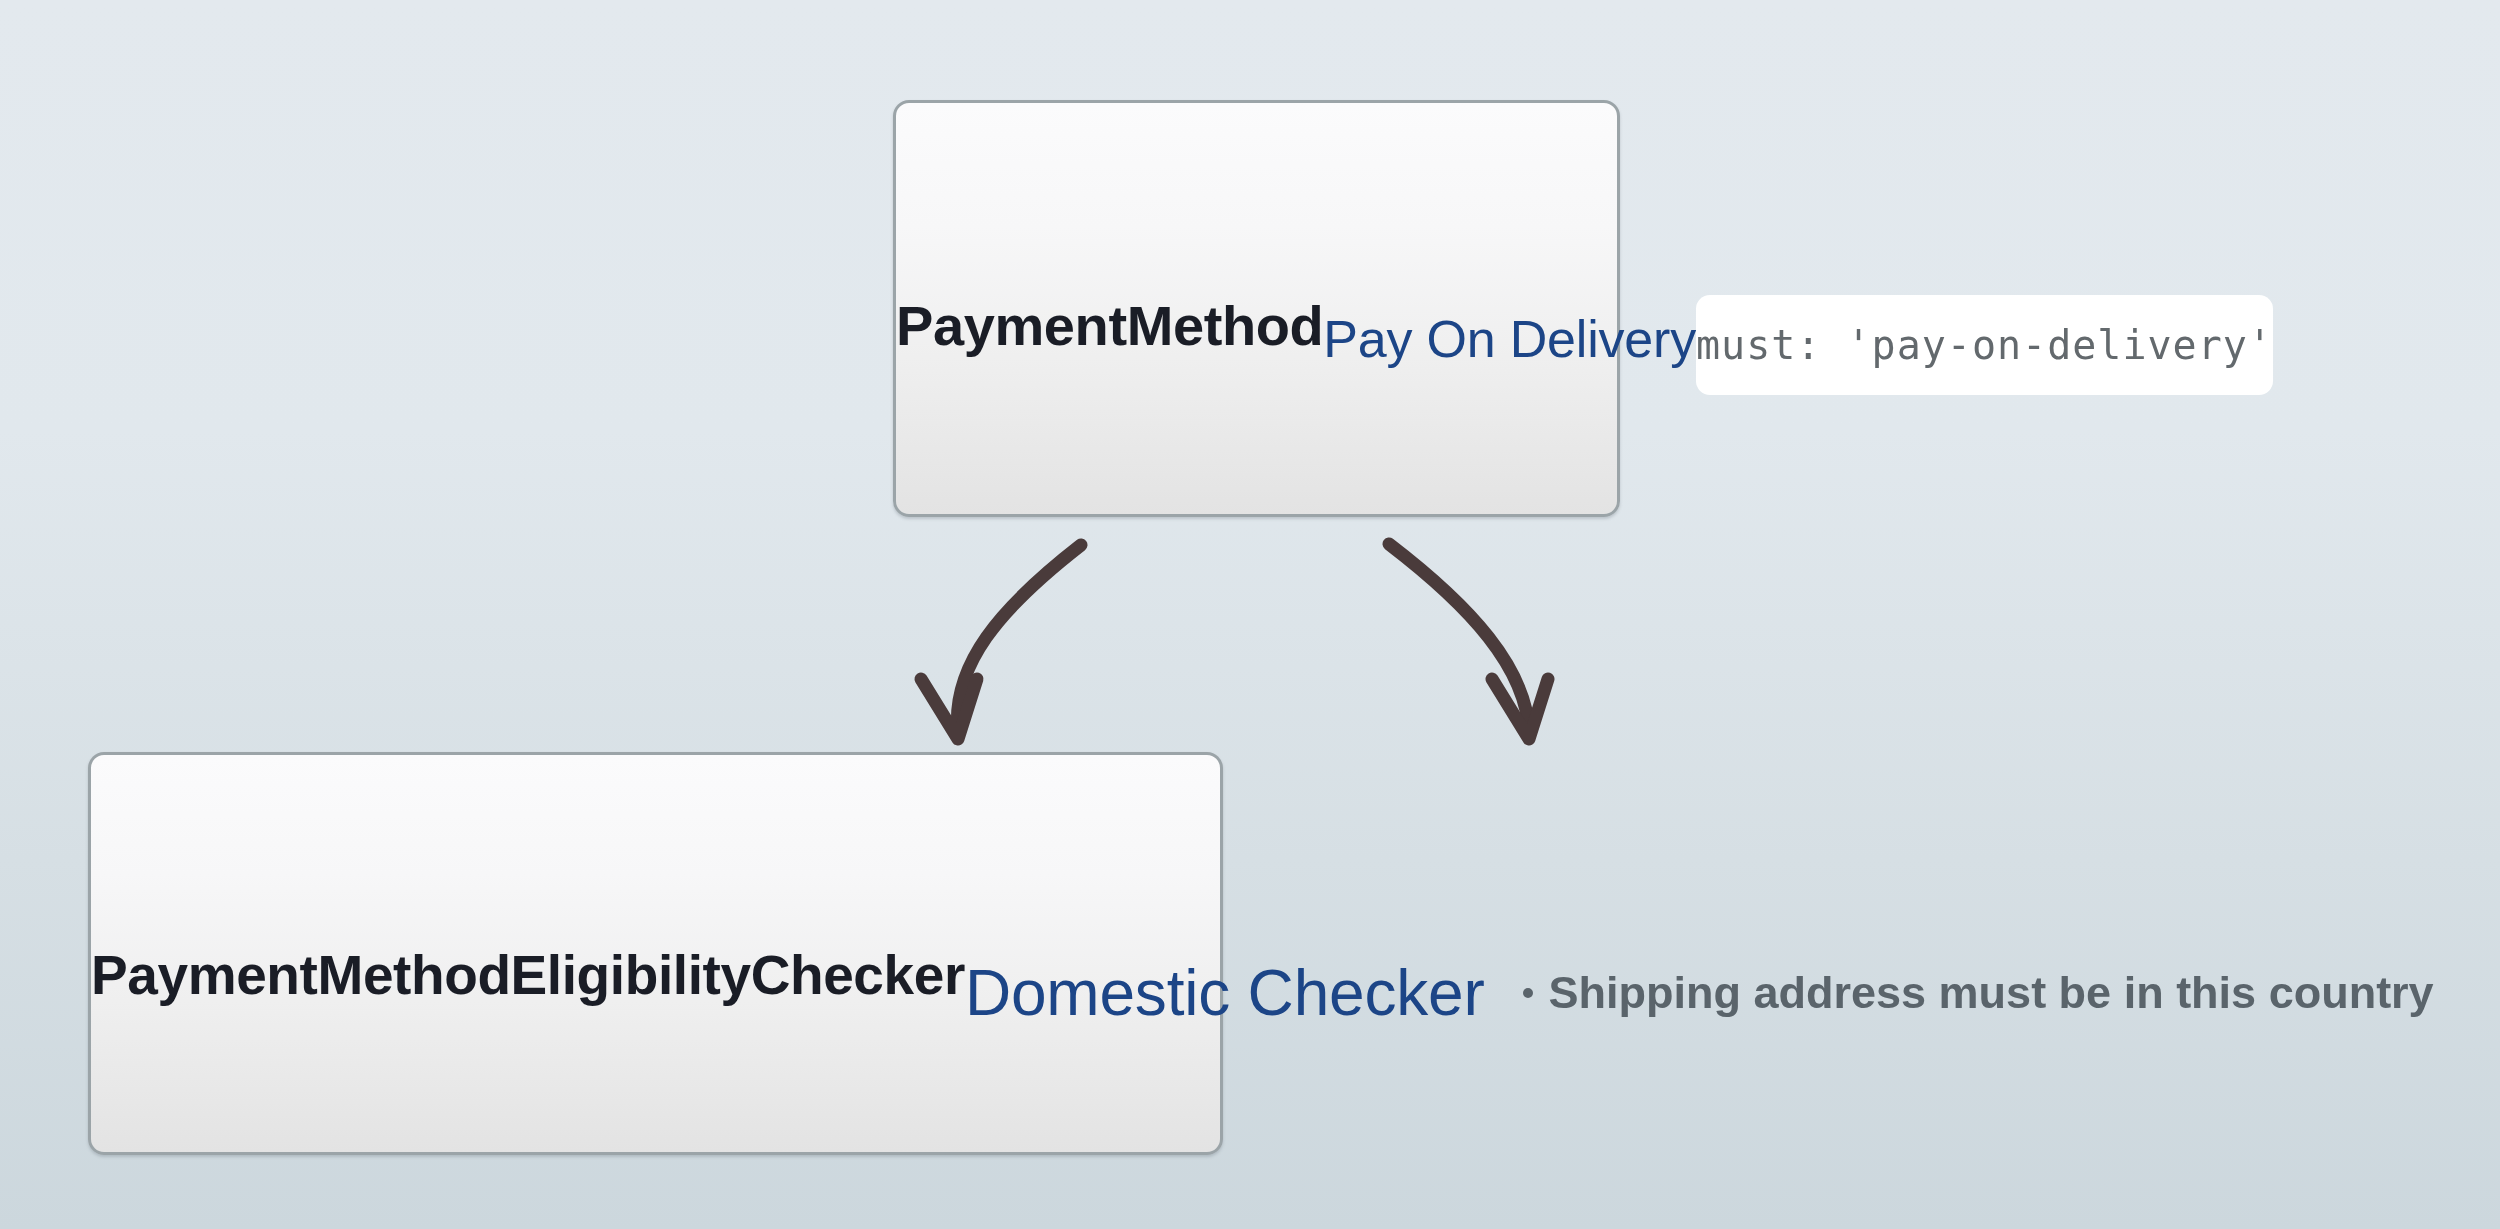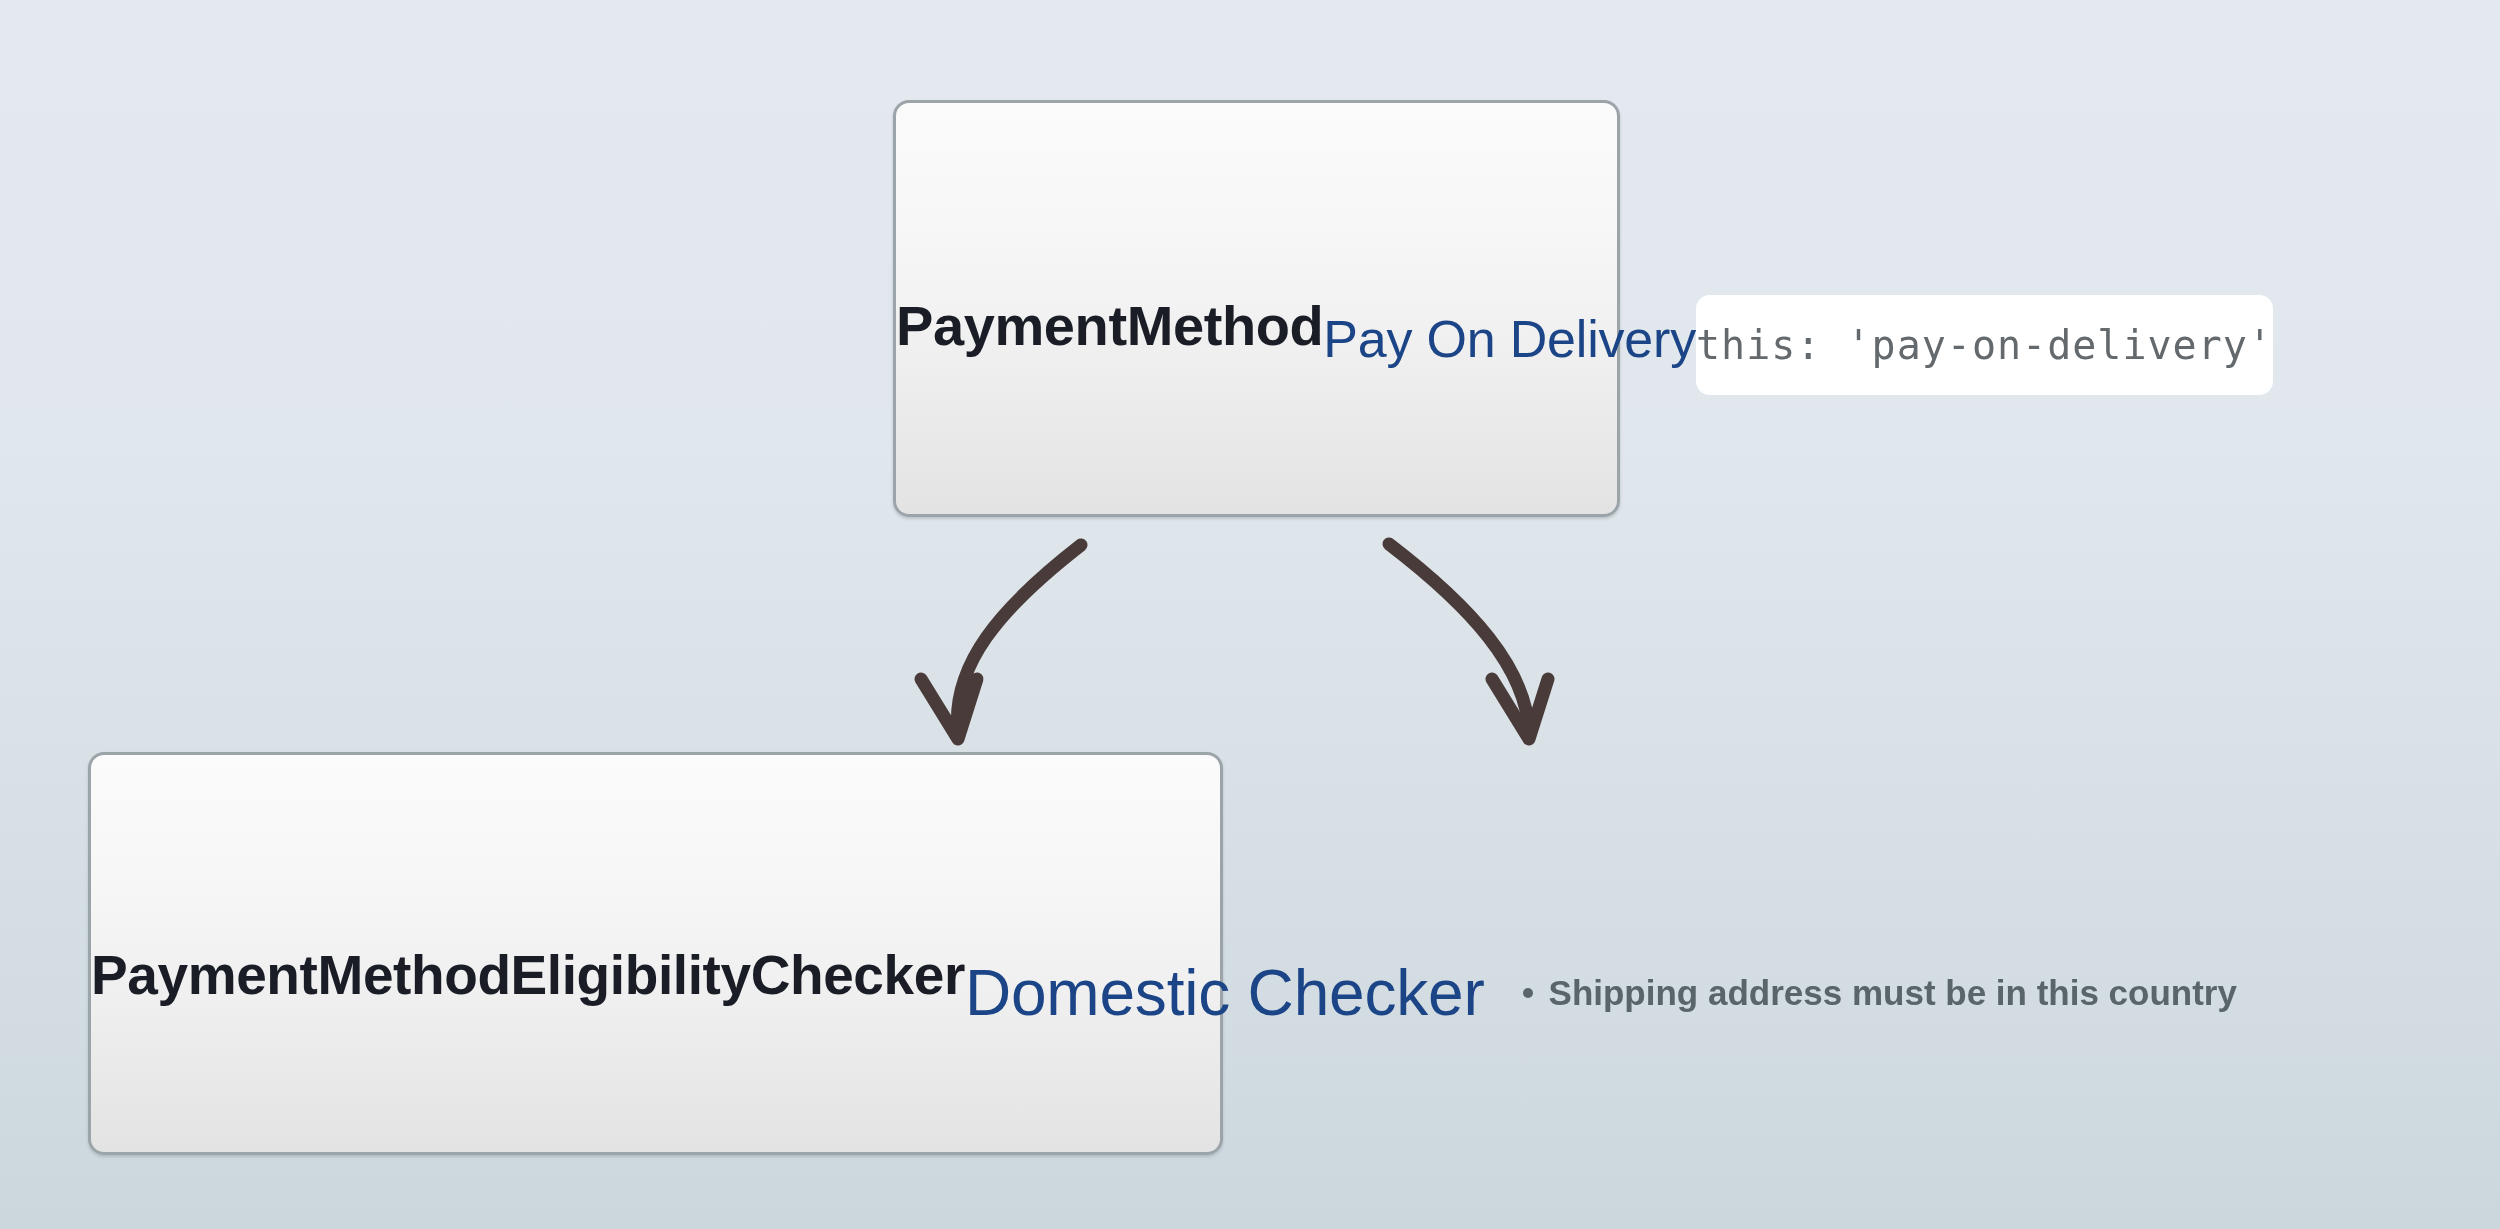--- a/index.html
+++ b/index.html
@@ -121,21 +121,21 @@
   #node-eligibility-checker {
     left: 88px;
     top: 752px;
     width: 1135px;
     height: 403px;
     padding-top: 26px;
   }
   #node-eligibility-checker .node-title    { font-size: 55px; margin-top: 18px; }
   #node-eligibility-checker .node-subtitle { font-size: 64px; margin-top: 54px; }
   #node-eligibility-checker .criteria-list { margin-top: 52px; padding-left: 30px; }
-  #node-eligibility-checker .criteria-item { font-size: 35px; }
+  #node-eligibility-checker .criteria-item { font-size: 45px; }
 
   #node-payment-handler {
     left: 1365px;
     top: 752px;
     width: 1052px;
     height: 300px;
     padding-top: 26px;
   }
   #node-payment-handler .node-title    { font-size: 55px; margin-top: 18px; }
   #node-payment-handler .node-subtitle { font-size: 51px; margin-top: 54px; }
@@ -152,21 +152,21 @@
       <path d="M 921 679 L 958 739 L 977 679"></path>
 
       <path d="M 1389 544 C 1470 606, 1527 668, 1529 733"></path>
       <path d="M 1492 679 L 1529 739 L 1548 679"></path>
     </g>
   </svg>
 
   <div class="node" id="node-payment-method">
     <div class="node-title">PaymentMethod</div>
     <div class="node-subtitle">Pay On Delivery</div>
-    <div class="code-chip">this: 'pay-on-delivery'</div>
+    <div class="code-chip">must: 'pay-on-delivery'</div>
   </div>
 
   <div class="node" id="node-eligibility-checker">
     <div class="node-title">PaymentMethodEligibilityChecker</div>
     <div class="node-subtitle">Domestic Checker</div>
     <ul class="criteria-list">
       <li class="criteria-item">
         <span class="criteria-bullet"></span>
         <span>Shipping address must be in this country</span>
       </li>

